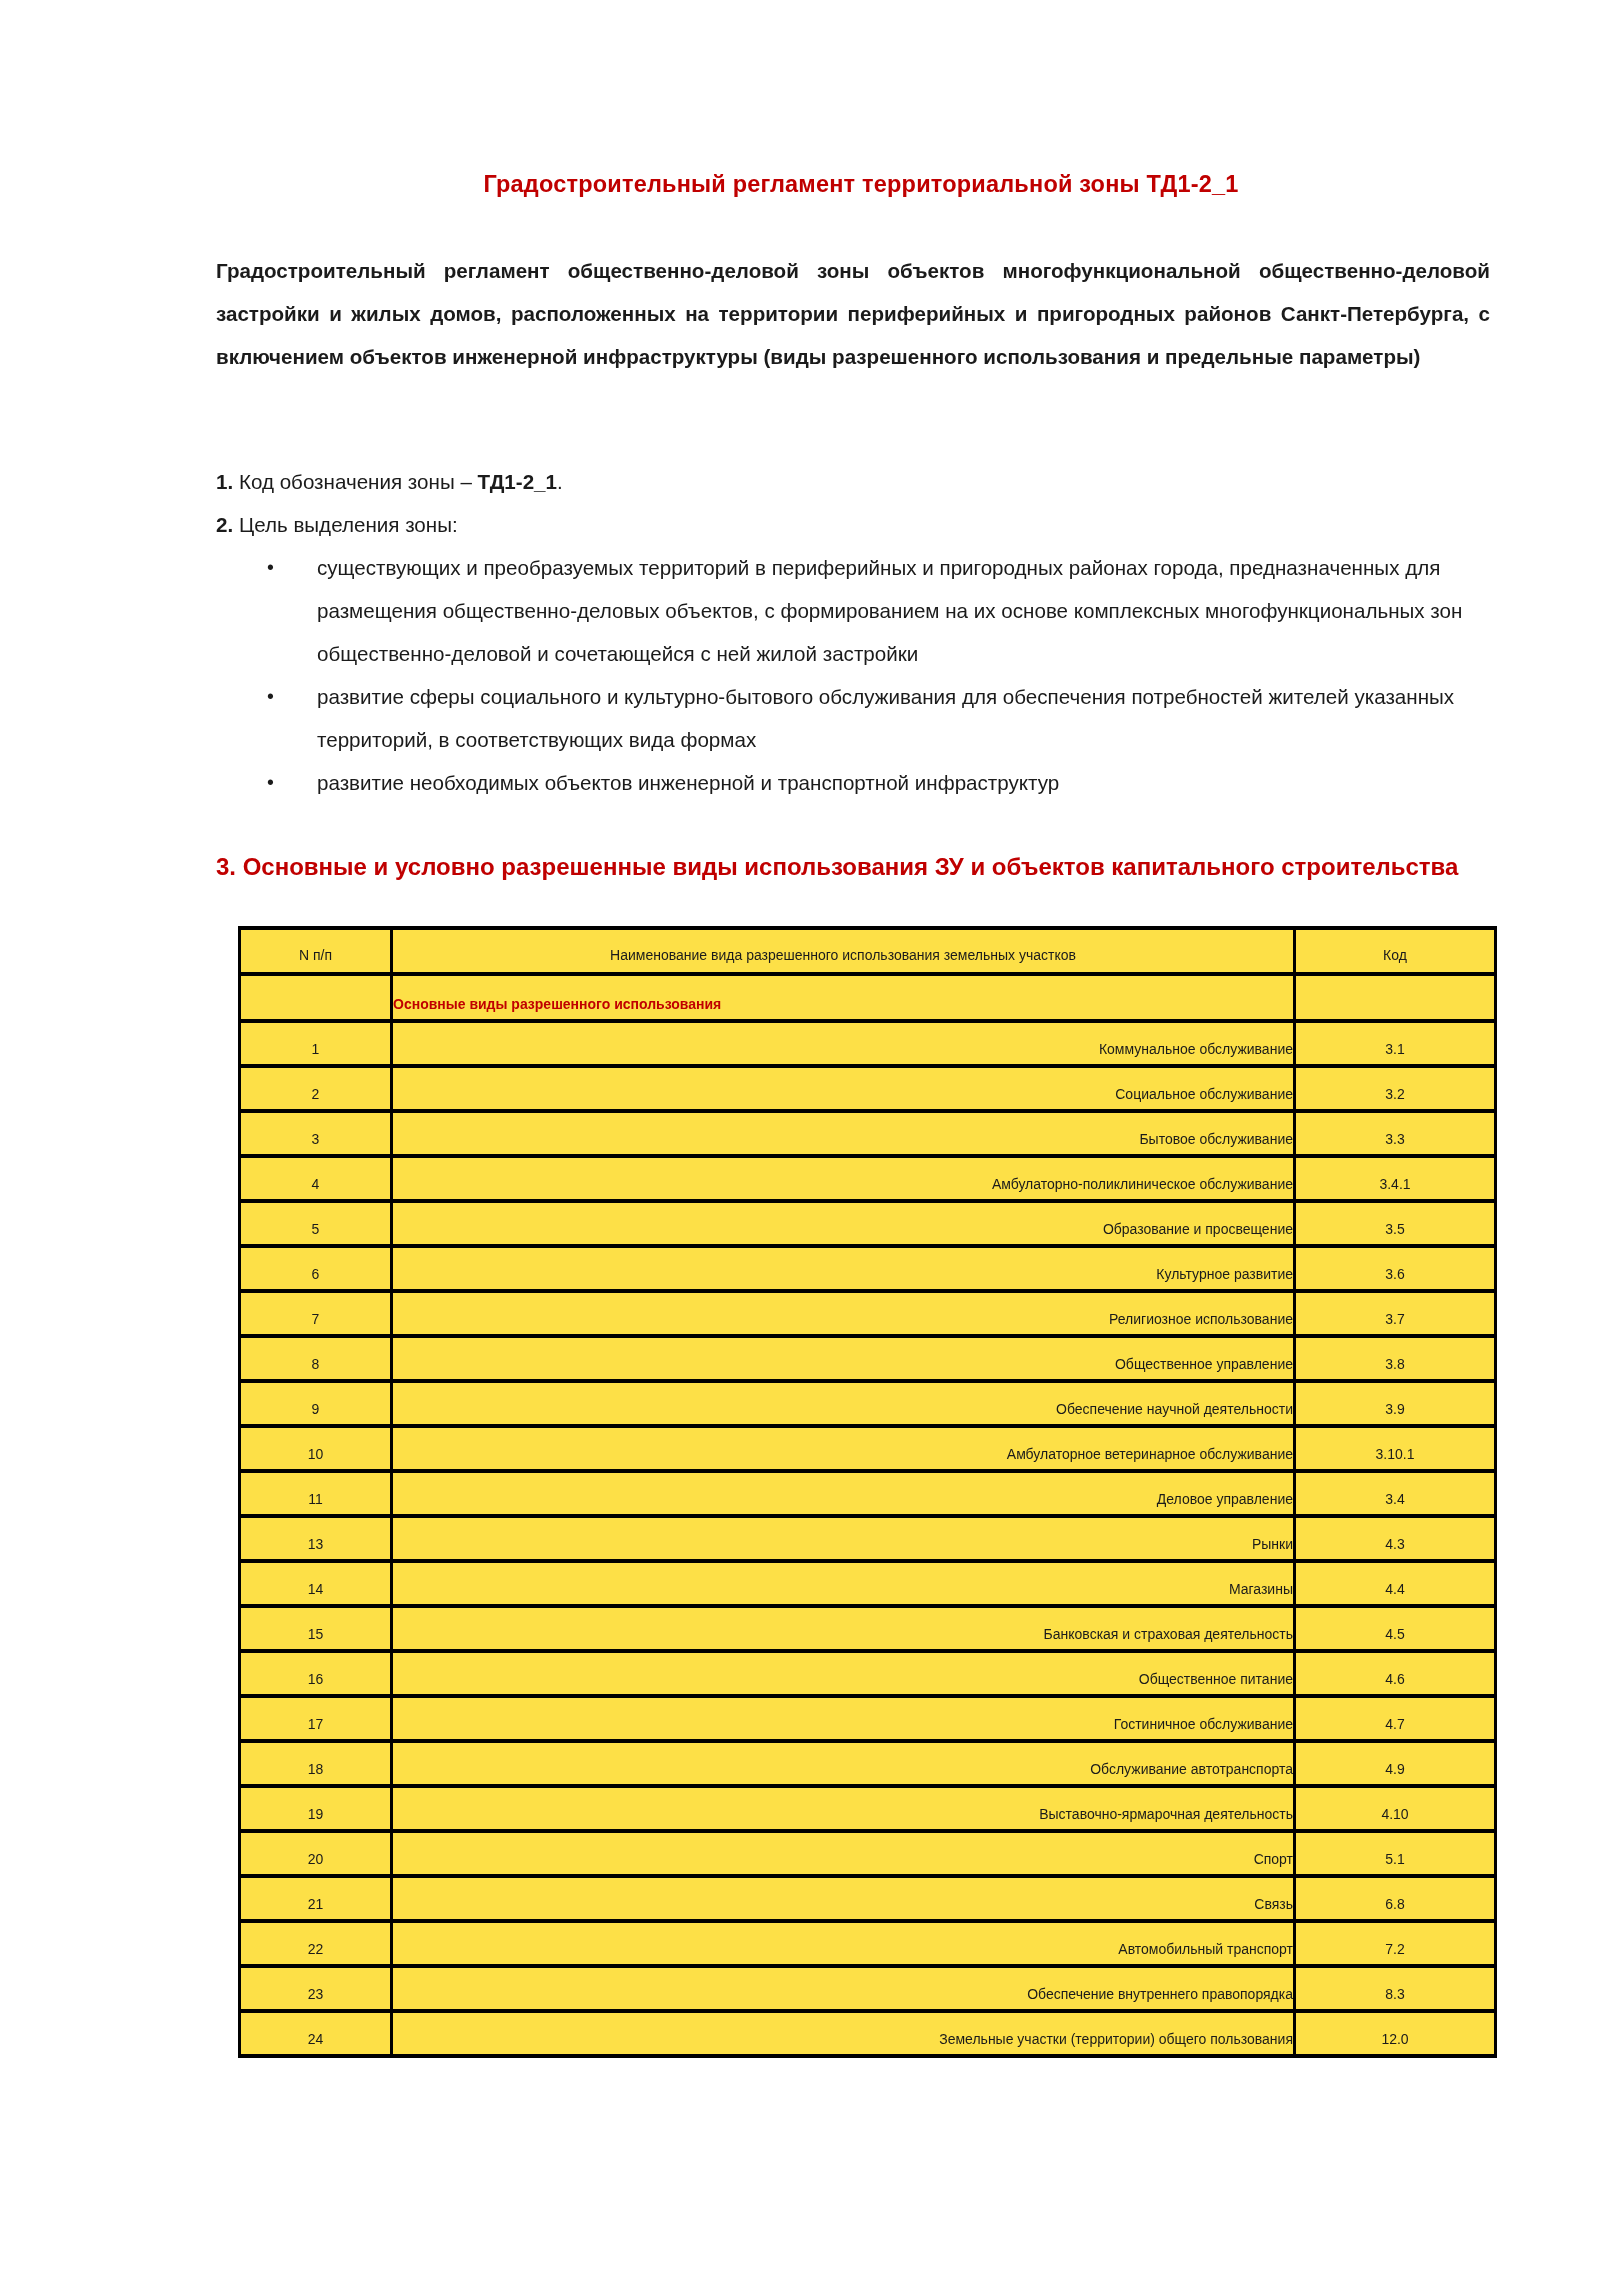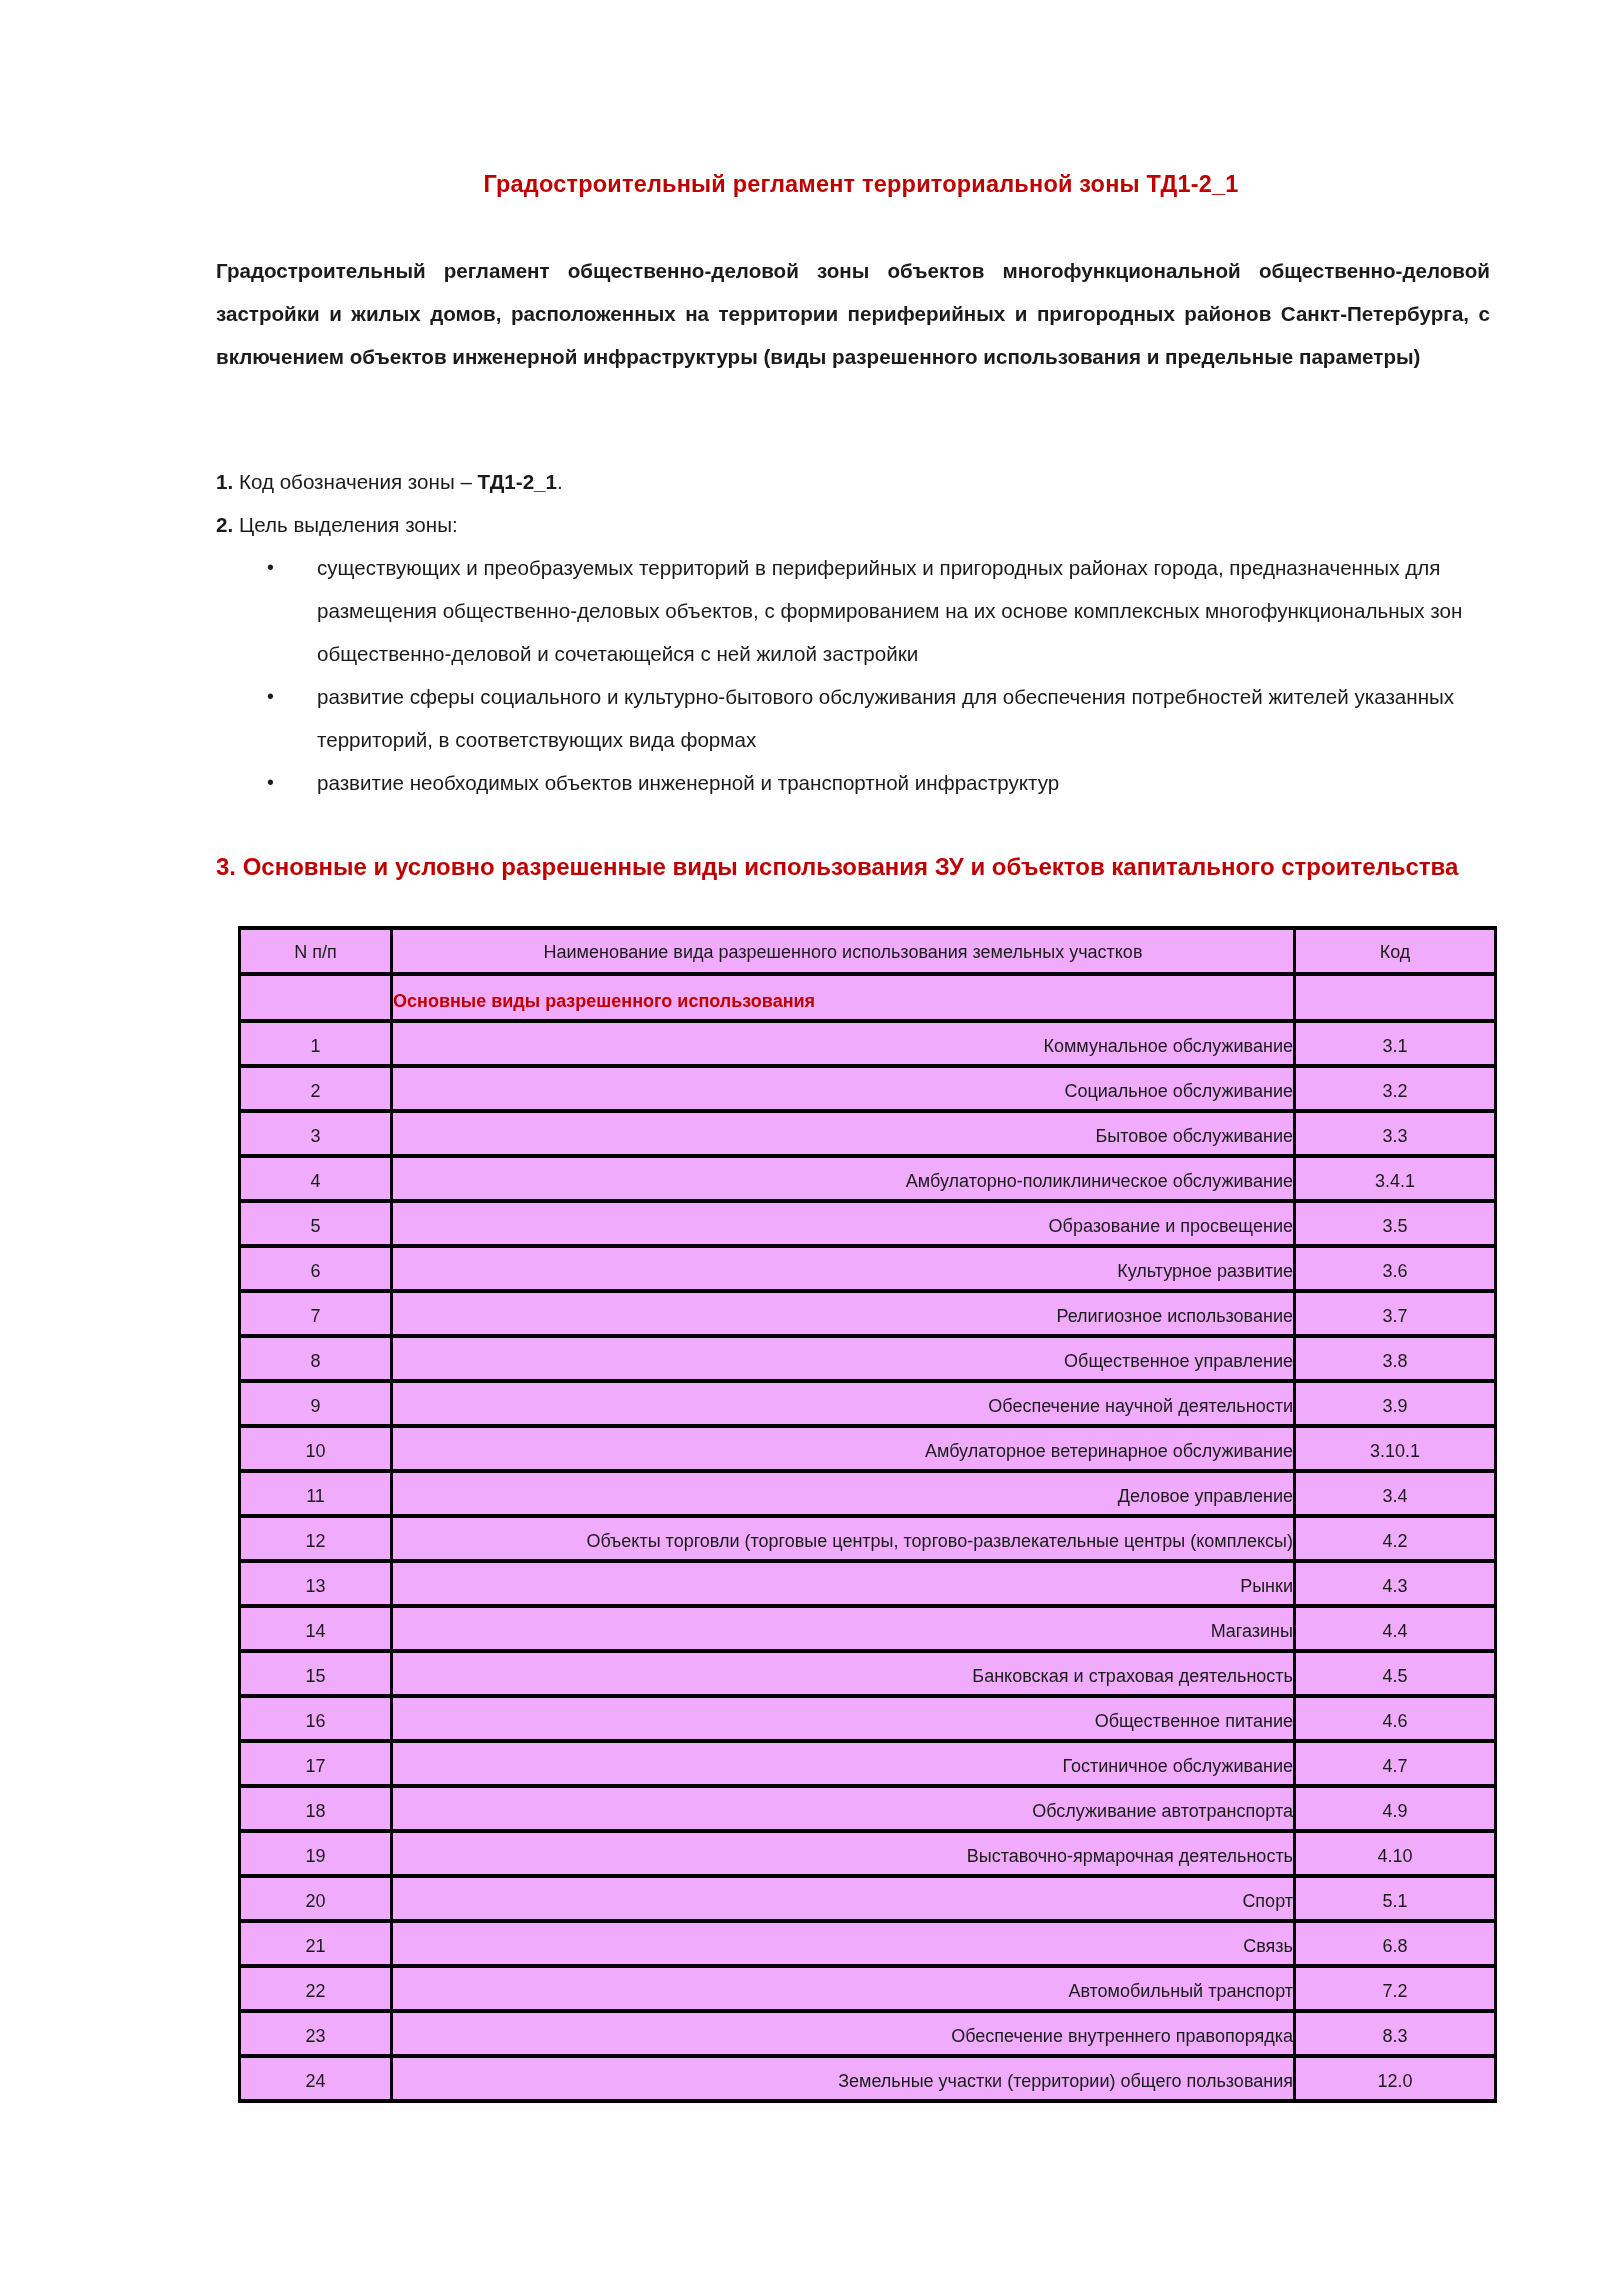--- a/index.html
+++ b/index.html
@@ -66,22 +66,22 @@
     font-weight:bold;
     color:var(--red);
     line-height:27.4px;
   }
   table.use-table{
     position:absolute;
     top:926px; left:238px;
     width:1256px;
     border-collapse:collapse;
     table-layout:fixed;
-    background:#f0abfc;
-    font-size:18px;
+    background:#fde047;
+    font-size:14px;
     color:var(--ink);
   }
   table.use-table col.c1{width:152px;}
   table.use-table col.c2{width:903px;}
   table.use-table col.c3{width:201px;}
   table.use-table th,
   table.use-table td{
     border-left:3.9px solid var(--border);
     border-right:3.9px solid var(--border);
     border-top:4.9px solid var(--border);
@@ -209,25 +209,20 @@
     <td class="cell-name">Амбулаторное ветеринарное обслуживание</td>
     <td class="cell-code">3.10.1</td>
   </tr>
 
   <tr class="data-row">
     <td class="cell-num">11</td>
     <td class="cell-name">Деловое управление</td>
     <td class="cell-code">3.4</td>
   </tr>
 
-  <tr class="data-row">
-    <td class="cell-num">12</td>
-    <td class="cell-name">Объекты торговли (торговые центры, торгово-развлекательные центры (комплексы)</td>
-    <td class="cell-code">4.2</td>
-  </tr>
 
   <tr class="data-row">
     <td class="cell-num">13</td>
     <td class="cell-name">Рынки</td>
     <td class="cell-code">4.3</td>
   </tr>
 
   <tr class="data-row">
     <td class="cell-num">14</td>
     <td class="cell-name">Магазины</td>

